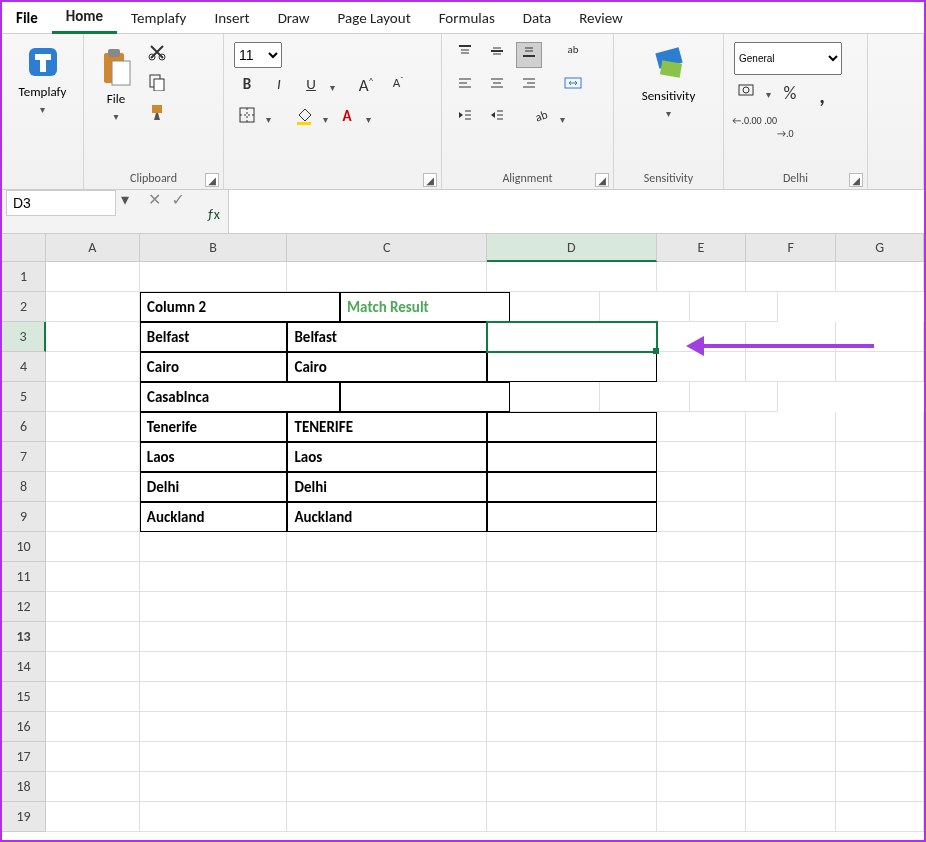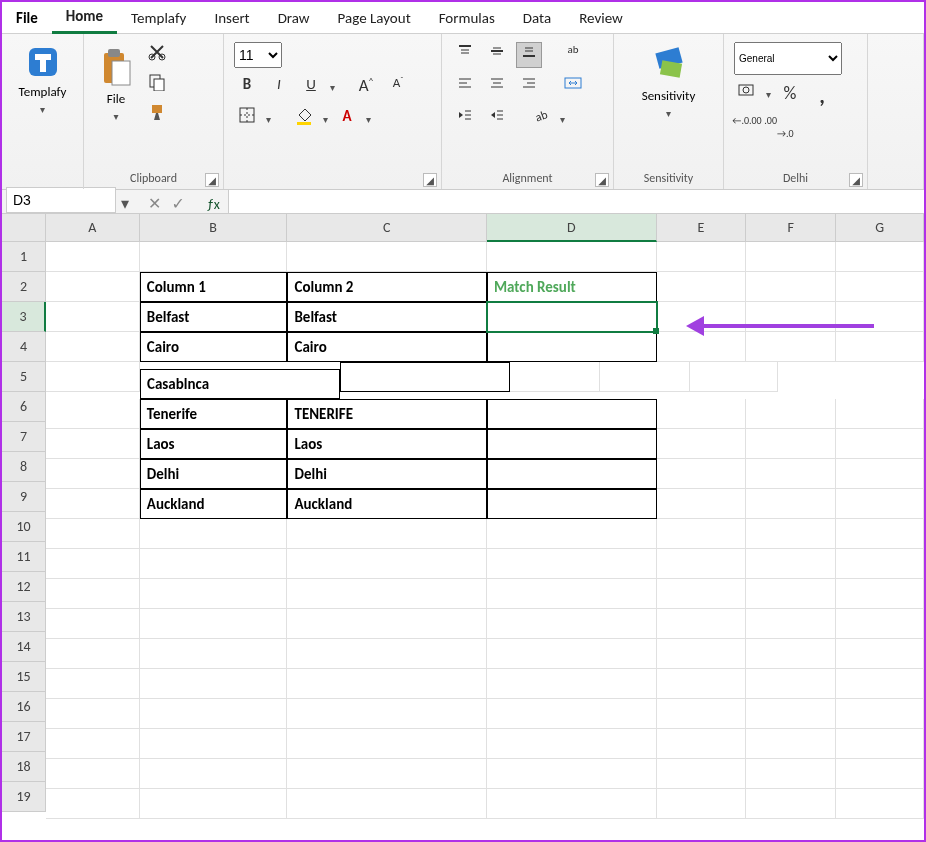--- a/index.html
+++ b/index.html
@@ -15,21 +15,21 @@
 .icons-col { display: flex; flex-direction: column; gap: 4px; align-items: center; }
 .big-btn { display: flex; flex-direction: column; align-items: center; gap: 4px; cursor: pointer; padding: 2px 4px; }
 .big-btn .lbl { font-size: 13px; }
 .caret { font-size: 10px; color: #555; }
 .dialog-launcher { position: absolute; bottom: 2px; right: 4px; width: 14px; height: 14px; cursor: pointer; font-size: 10px; color: #555; border: 1px solid #bbb; display:flex; align-items:center; justify-content:center; background:#fff; }
 select.font-sel { width: 130px; height: 26px; font-size: 14px; }
 select.size-sel { width: 48px; height: 26px; font-size: 14px; }
 select.num-sel { width: 108px; height: 33px; font-size: 10px; }
 .fmt-btn { width: 26px; height: 26px; border: 1px solid transparent; display: inline-flex; align-items: flex-start; justify-content: center; cursor: pointer; font-size: 15px; color: #333; }
 .align-btn.active { background: #d0d0d0; border: 1px solid #999; }
-.namebox-row { display: flex; align-items: flex-end; background: #f3f3f3; border-bottom: 1px solid #ccc; height: 24px; }
+.namebox-row { display: flex; align-items: flex-start; background: #f3f3f3; border-bottom: 1px solid #ccc; height: 44px; }
 .namebox { width: 110px; border: 1px solid #ccc; background: #fff; font-size: 14px; padding: 4px 6px; margin-left: 4px; }
 .nb-caret { width: 18px; text-align:center; color:#555; }
 .fx-btns { display: flex; gap: 10px; padding: 0 14px; color: #888; }
 .fx-label { font-size: 14px; color: #14532d; padding: 0 8px; margin-top: 16px; }
 .formula-bar { flex: 1; border-left: 1px solid #ccc; height: 100%; background: #fff; padding: 6px; font-size: 14px; }
 .grid-area { display: flex; height: calc(100% - 32px - 156px - 36px); overflow: hidden; }
 .corner { width: 44px; height: 28px; background: #e8e8e8; border-right: 1px solid #ccc; border-bottom: 1px solid #ccc; }
 .colhead-row { display: flex; }
 .colhead { height: 28px; background: #e8e8e8; border-right: 1px solid #ccc; border-bottom: 1px solid #ccc; display: flex; align-items: center; justify-content: center; font-size: 14px; color: #444; cursor: pointer; }
 .colhead.selcol { background: #d8e8dc; border-bottom: 2px solid #107c41; }
@@ -307,21 +307,21 @@
         <div class="rowhead selrow" style="height: 30px;">3</div>
         <div class="rowhead" style="height: 30px;">4</div>
         <div class="rowhead" style="height: 30px;">5</div>
         <div class="rowhead" style="height: 30px;">6</div>
         <div class="rowhead" style="height: 30px;">7</div>
         <div class="rowhead" style="height: 30px;">8</div>
         <div class="rowhead" style="height: 30px;">9</div>
         <div class="rowhead" style="height: 30px;">10</div>
         <div class="rowhead" style="height: 30px;">11</div>
         <div class="rowhead" style="height: 30px;">12</div>
-        <div class="rowhead" style="height: 30px;">13</div>
+        <div class="rowhead" style="height: 30px; font-weight: bold;">13</div>
         <div class="rowhead" style="height: 30px;">14</div>
         <div class="rowhead" style="height: 30px;">15</div>
         <div class="rowhead" style="height: 30px;">16</div>
         <div class="rowhead" style="height: 30px;">17</div>
         <div class="rowhead" style="height: 30px;">18</div>
         <div class="rowhead" style="height: 30px;">19</div>
       </div>
   </div>
   <div style="flex:1;overflow:hidden">
     <div class="colhead-row" id="colheads">
@@ -342,21 +342,20 @@
           <div class="cell" style="width: 94px;"></div>
           <div class="cell" style="width: 148px;"></div>
           <div class="cell" style="width: 200px;"></div>
           <div class="cell" style="width: 170px;"></div>
           <div class="cell" style="width: 90px;"></div>
           <div class="cell" style="width: 90px;"></div>
           <div class="cell" style="width: 88px;"></div>
         </div>
         <div class="row">
           <div class="cell" style="width: 94px;"></div>
-          <div class="cell tblcell tblhead" style="width: 148px;">Column 1</div>
           <div class="cell tblcell tblhead" style="width: 200px;">Column 2</div>
           <div class="cell tblcell tblhead matchhead" style="width: 170px;">Match Result</div>
           <div class="cell" style="width: 90px;"></div>
           <div class="cell" style="width: 90px;"></div>
           <div class="cell" style="width: 88px;"></div>
         </div>
         <div class="row">
           <div class="cell" style="width: 94px;"></div>
           <div class="cell tblcell" style="width: 148px;">Belfast</div>
           <div class="cell tblcell" style="width: 200px;">Belfast</div>
@@ -369,21 +368,21 @@
           <div class="cell" style="width: 94px;"></div>
           <div class="cell tblcell" style="width: 148px;">Cairo</div>
           <div class="cell tblcell" style="width: 200px;">Cairo</div>
           <div class="cell tblcell" style="width: 170px;"></div>
           <div class="cell" style="width: 90px;"></div>
           <div class="cell" style="width: 90px;"></div>
           <div class="cell" style="width: 88px;"></div>
         </div>
         <div class="row">
           <div class="cell" style="width: 94px;"></div>
-          <div class="cell tblcell" style="width: 200px; margin-top: 7px;">Casablnca</div>
+          <div class="cell tblcell" style="width: 200px;">Casablnca</div>
           <div class="cell tblcell" style="width: 170px;"></div>
           <div class="cell" style="width: 90px;"></div>
           <div class="cell" style="width: 90px;"></div>
           <div class="cell" style="width: 88px;"></div>
         </div>
         <div class="row">
           <div class="cell" style="width: 94px;"></div>
           <div class="cell tblcell" style="width: 148px;">Tenerife</div>
           <div class="cell tblcell" style="width: 200px;">TENERIFE</div>
           <div class="cell tblcell" style="width: 170px;"></div>

